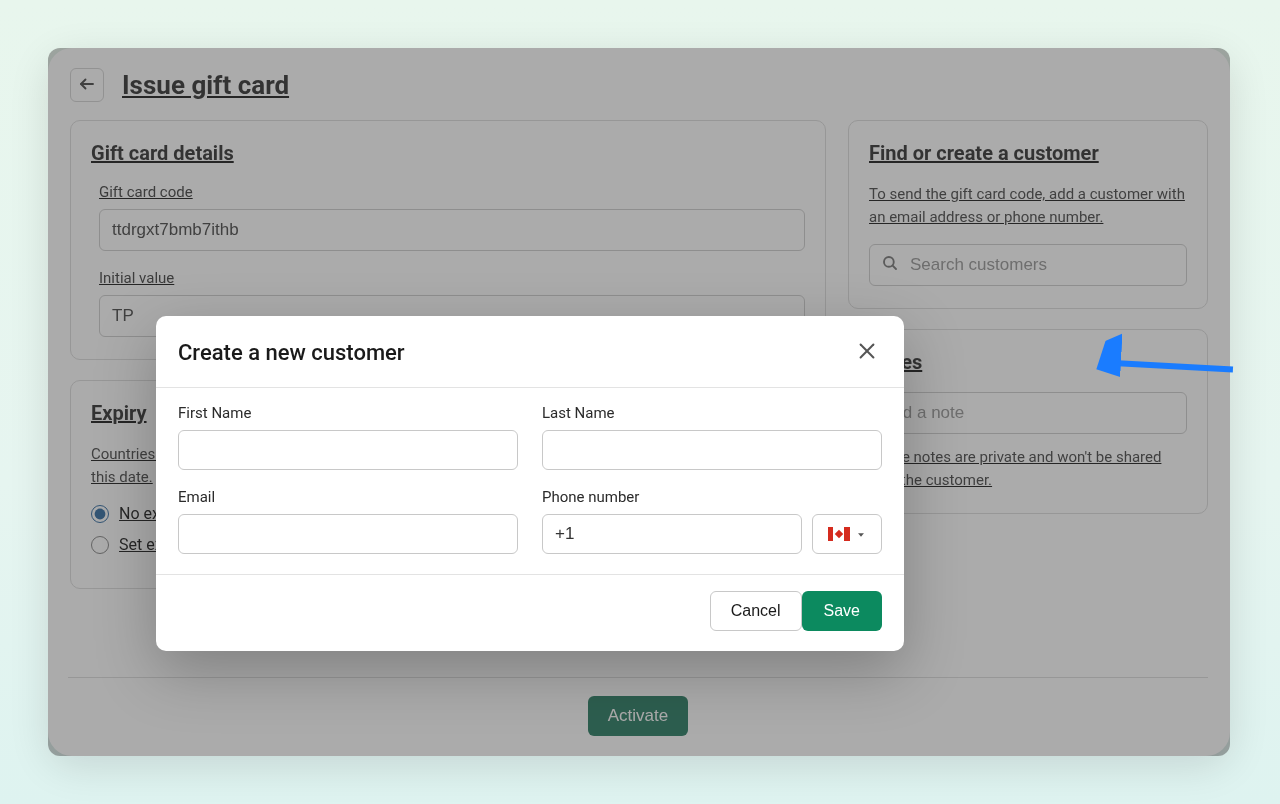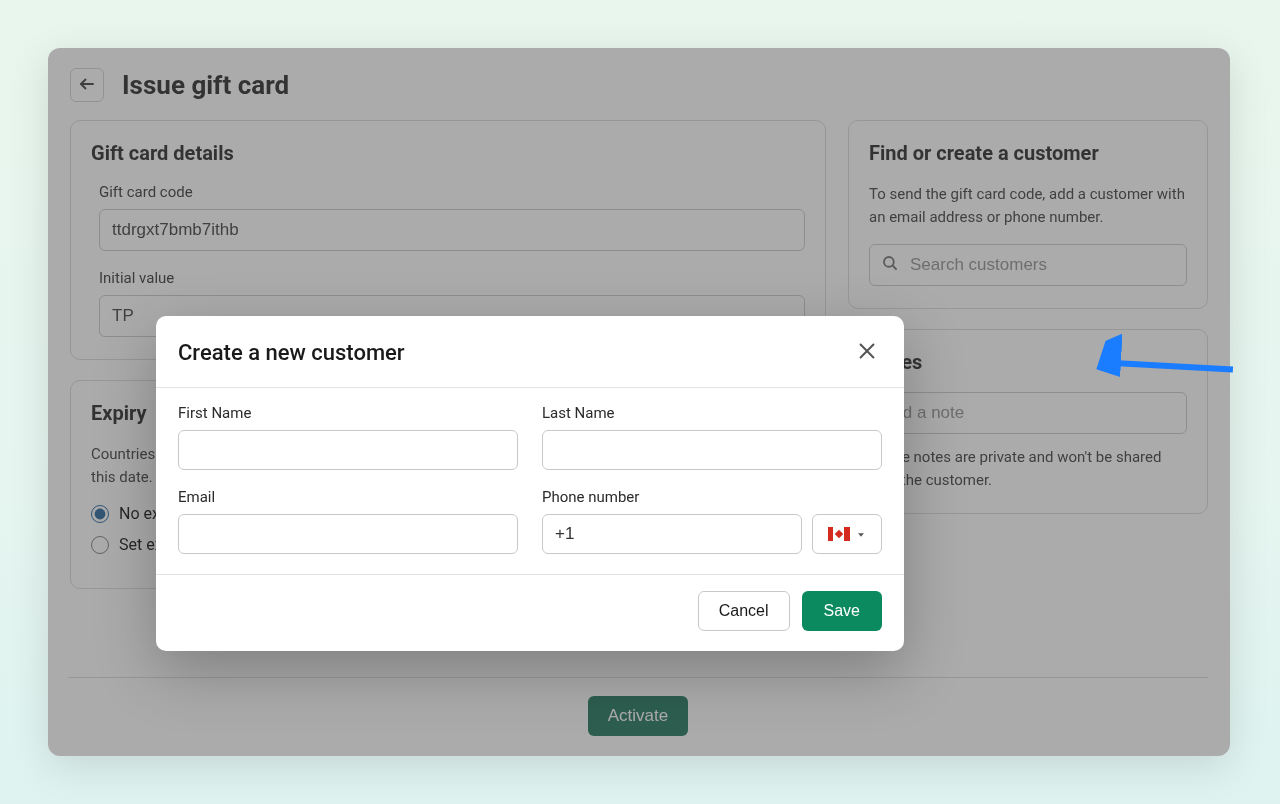--- a/index.html
+++ b/index.html
@@ -6,24 +6,25 @@
   html, body { width: 1280px; height: 804px; overflow: hidden; font-family: -apple-system, BlinkMacSystemFont, "Segoe UI", Roboto, Helvetica, Arial, sans-serif; }
   body {
     background: linear-gradient(180deg, #e8f6ed 0%, #e6f5f0 60%, #def3f0 100%);
     padding: 48px;
     position: relative;
   }
   .page-frame {
     width: 1182px;
     height: 708px;
     background: #fff;
-    border-radius: 12px;
+    border-radius: 24px;
     box-shadow: 0 10px 40px rgba(0,0,0,0.12);
     padding: 20px 22px 22px 22px;
     position: relative;
+    text-decoration: underline;
   }
   .page-header {
     display: flex;
     align-items: center;
     gap: 18px;
     margin-bottom: 18px;
   }
   .back-btn {
     width: 34px; height: 34px;
     border: 1px solid #cfcfcf;
@@ -126,21 +127,21 @@
   }
   .flag-ca::after {
     content: "";
     position: absolute; left: 50%; top: 50%;
     width: 6px; height: 6px;
     background: #d52b1e;
     transform: translate(-50%,-50%) rotate(45deg);
   }
   .modal-footer {
     padding: 16px 22px 20px 22px;
-    display: flex; justify-content: flex-end; gap: 12px;
+    display: flex; justify-content: flex-end; 
   }
   .secondary-btn {
     background: #fff; color: #1a1a1a;
     border: 1px solid #c8c8c8;
     border-radius: 6px;
     padding: 10px 20px;
     font-size: 16px;
     cursor: pointer;
   }
   .save-btn {

